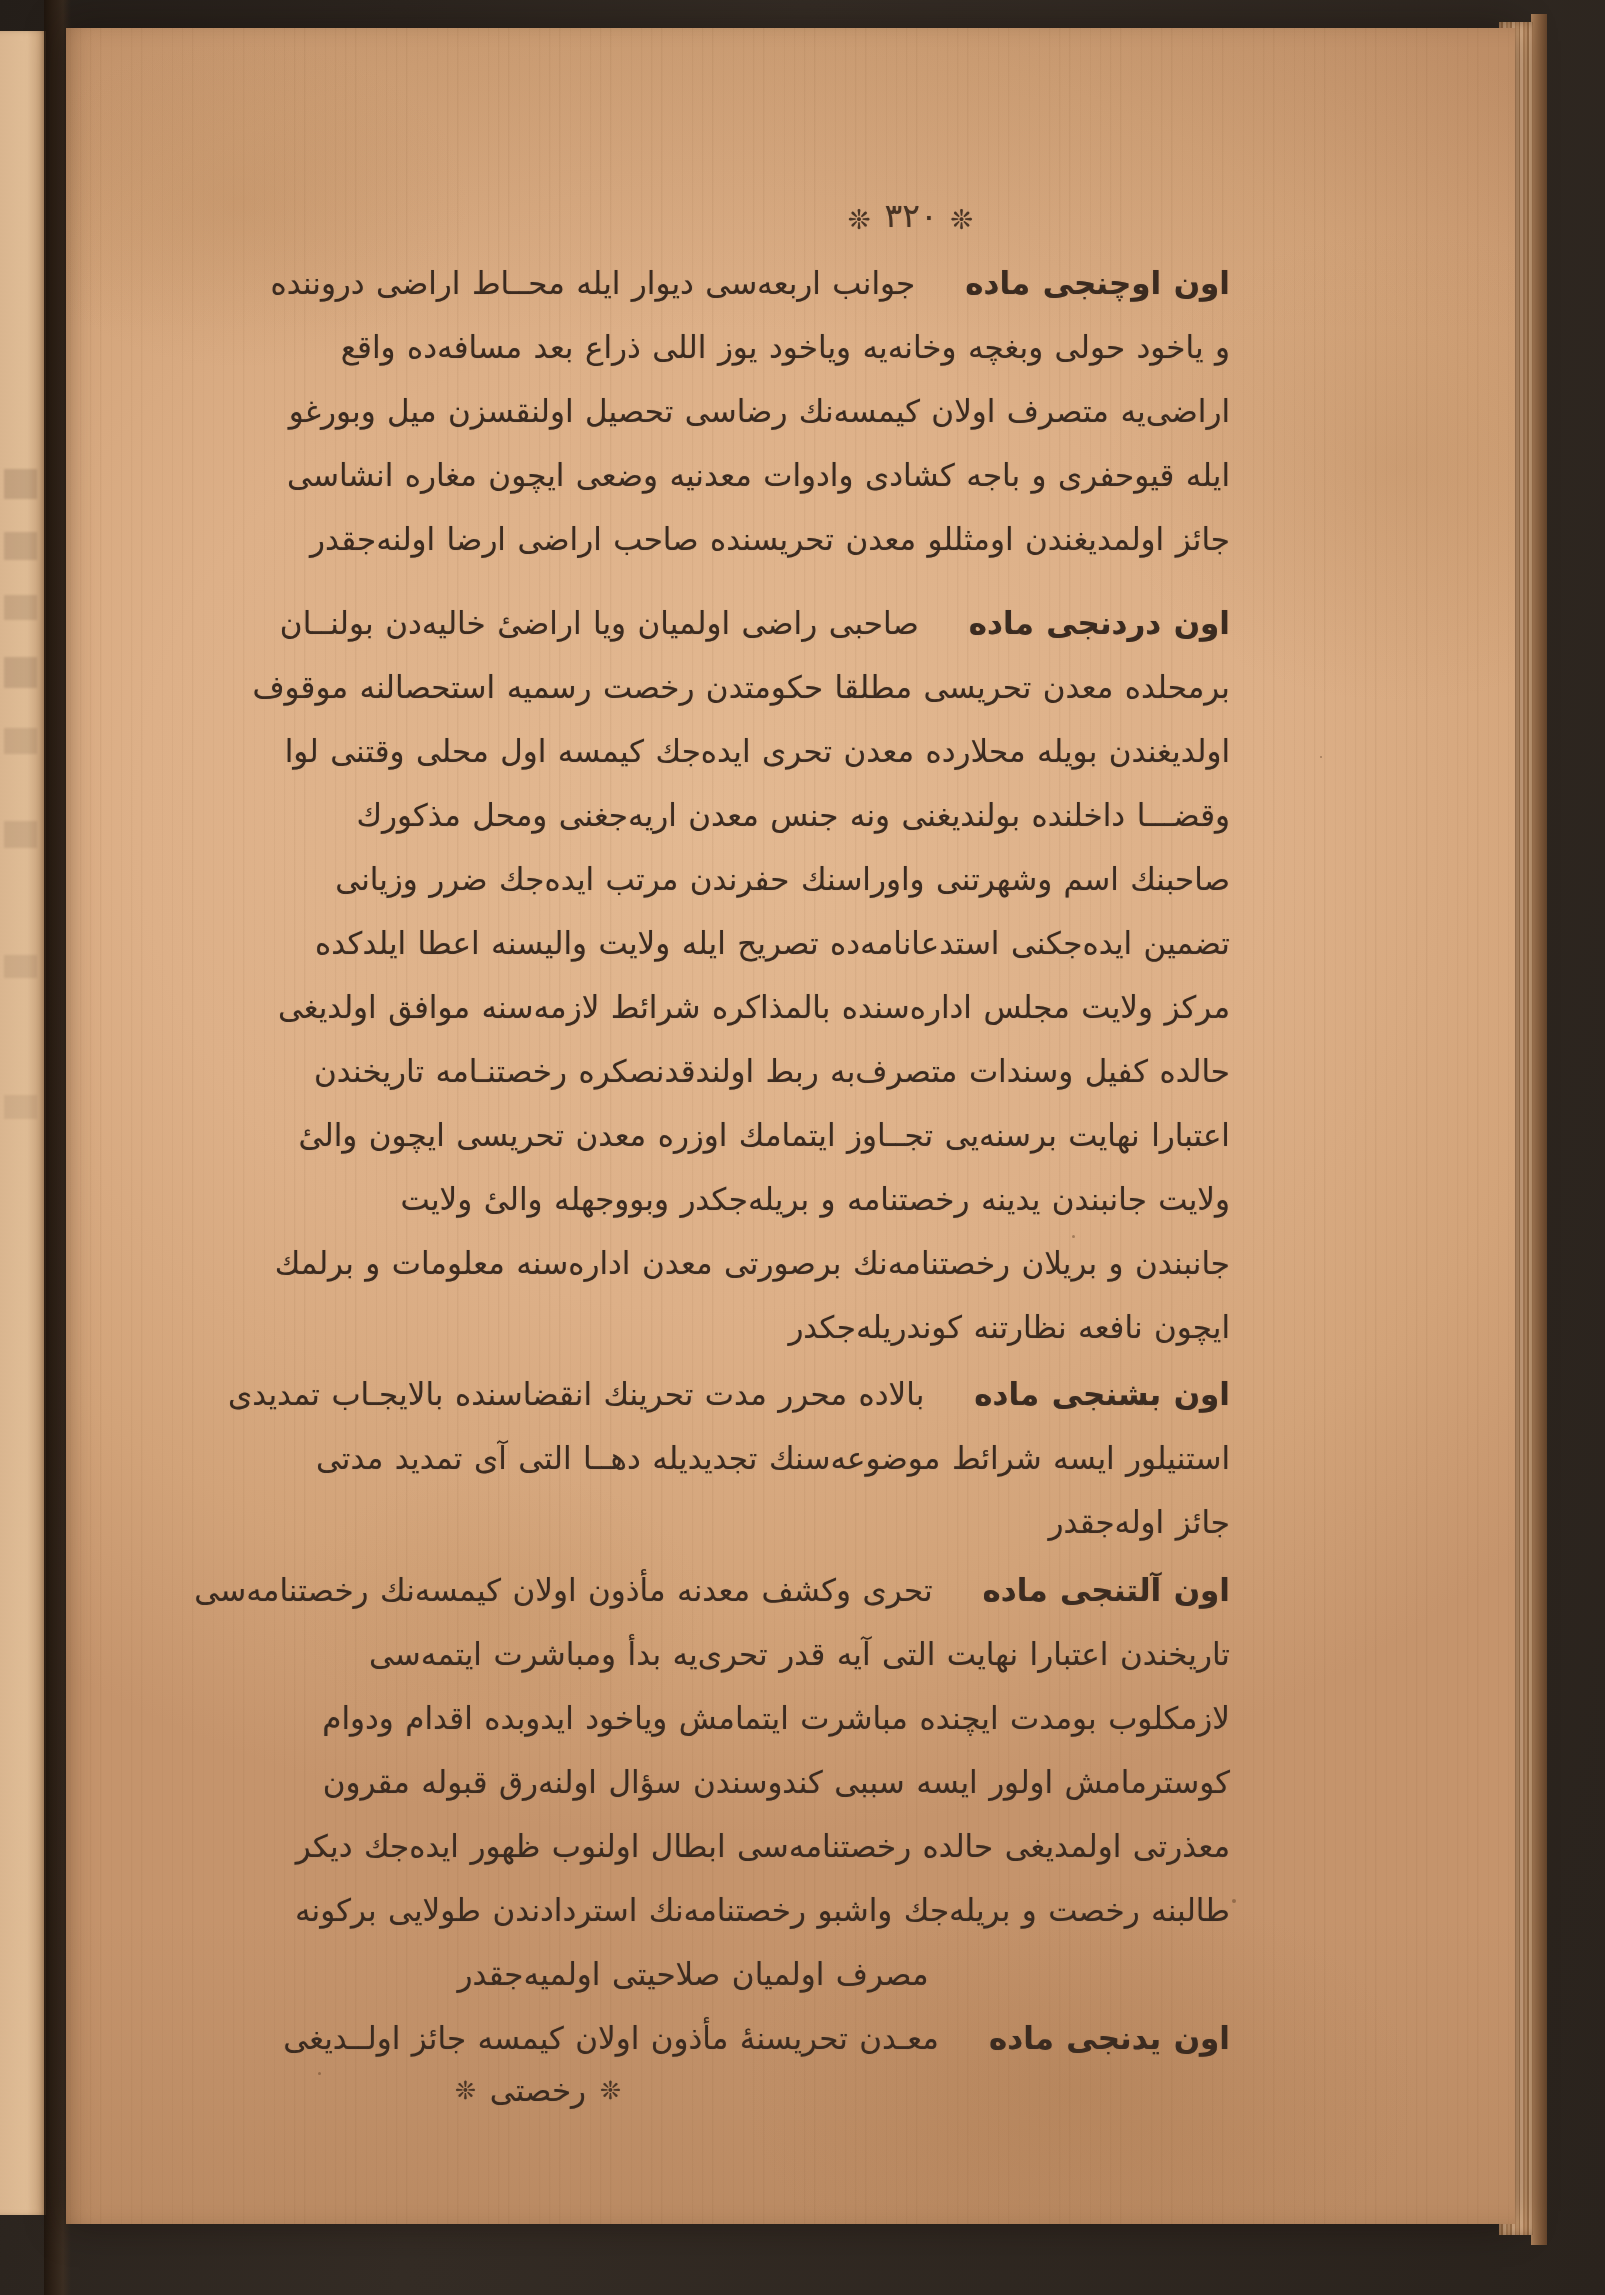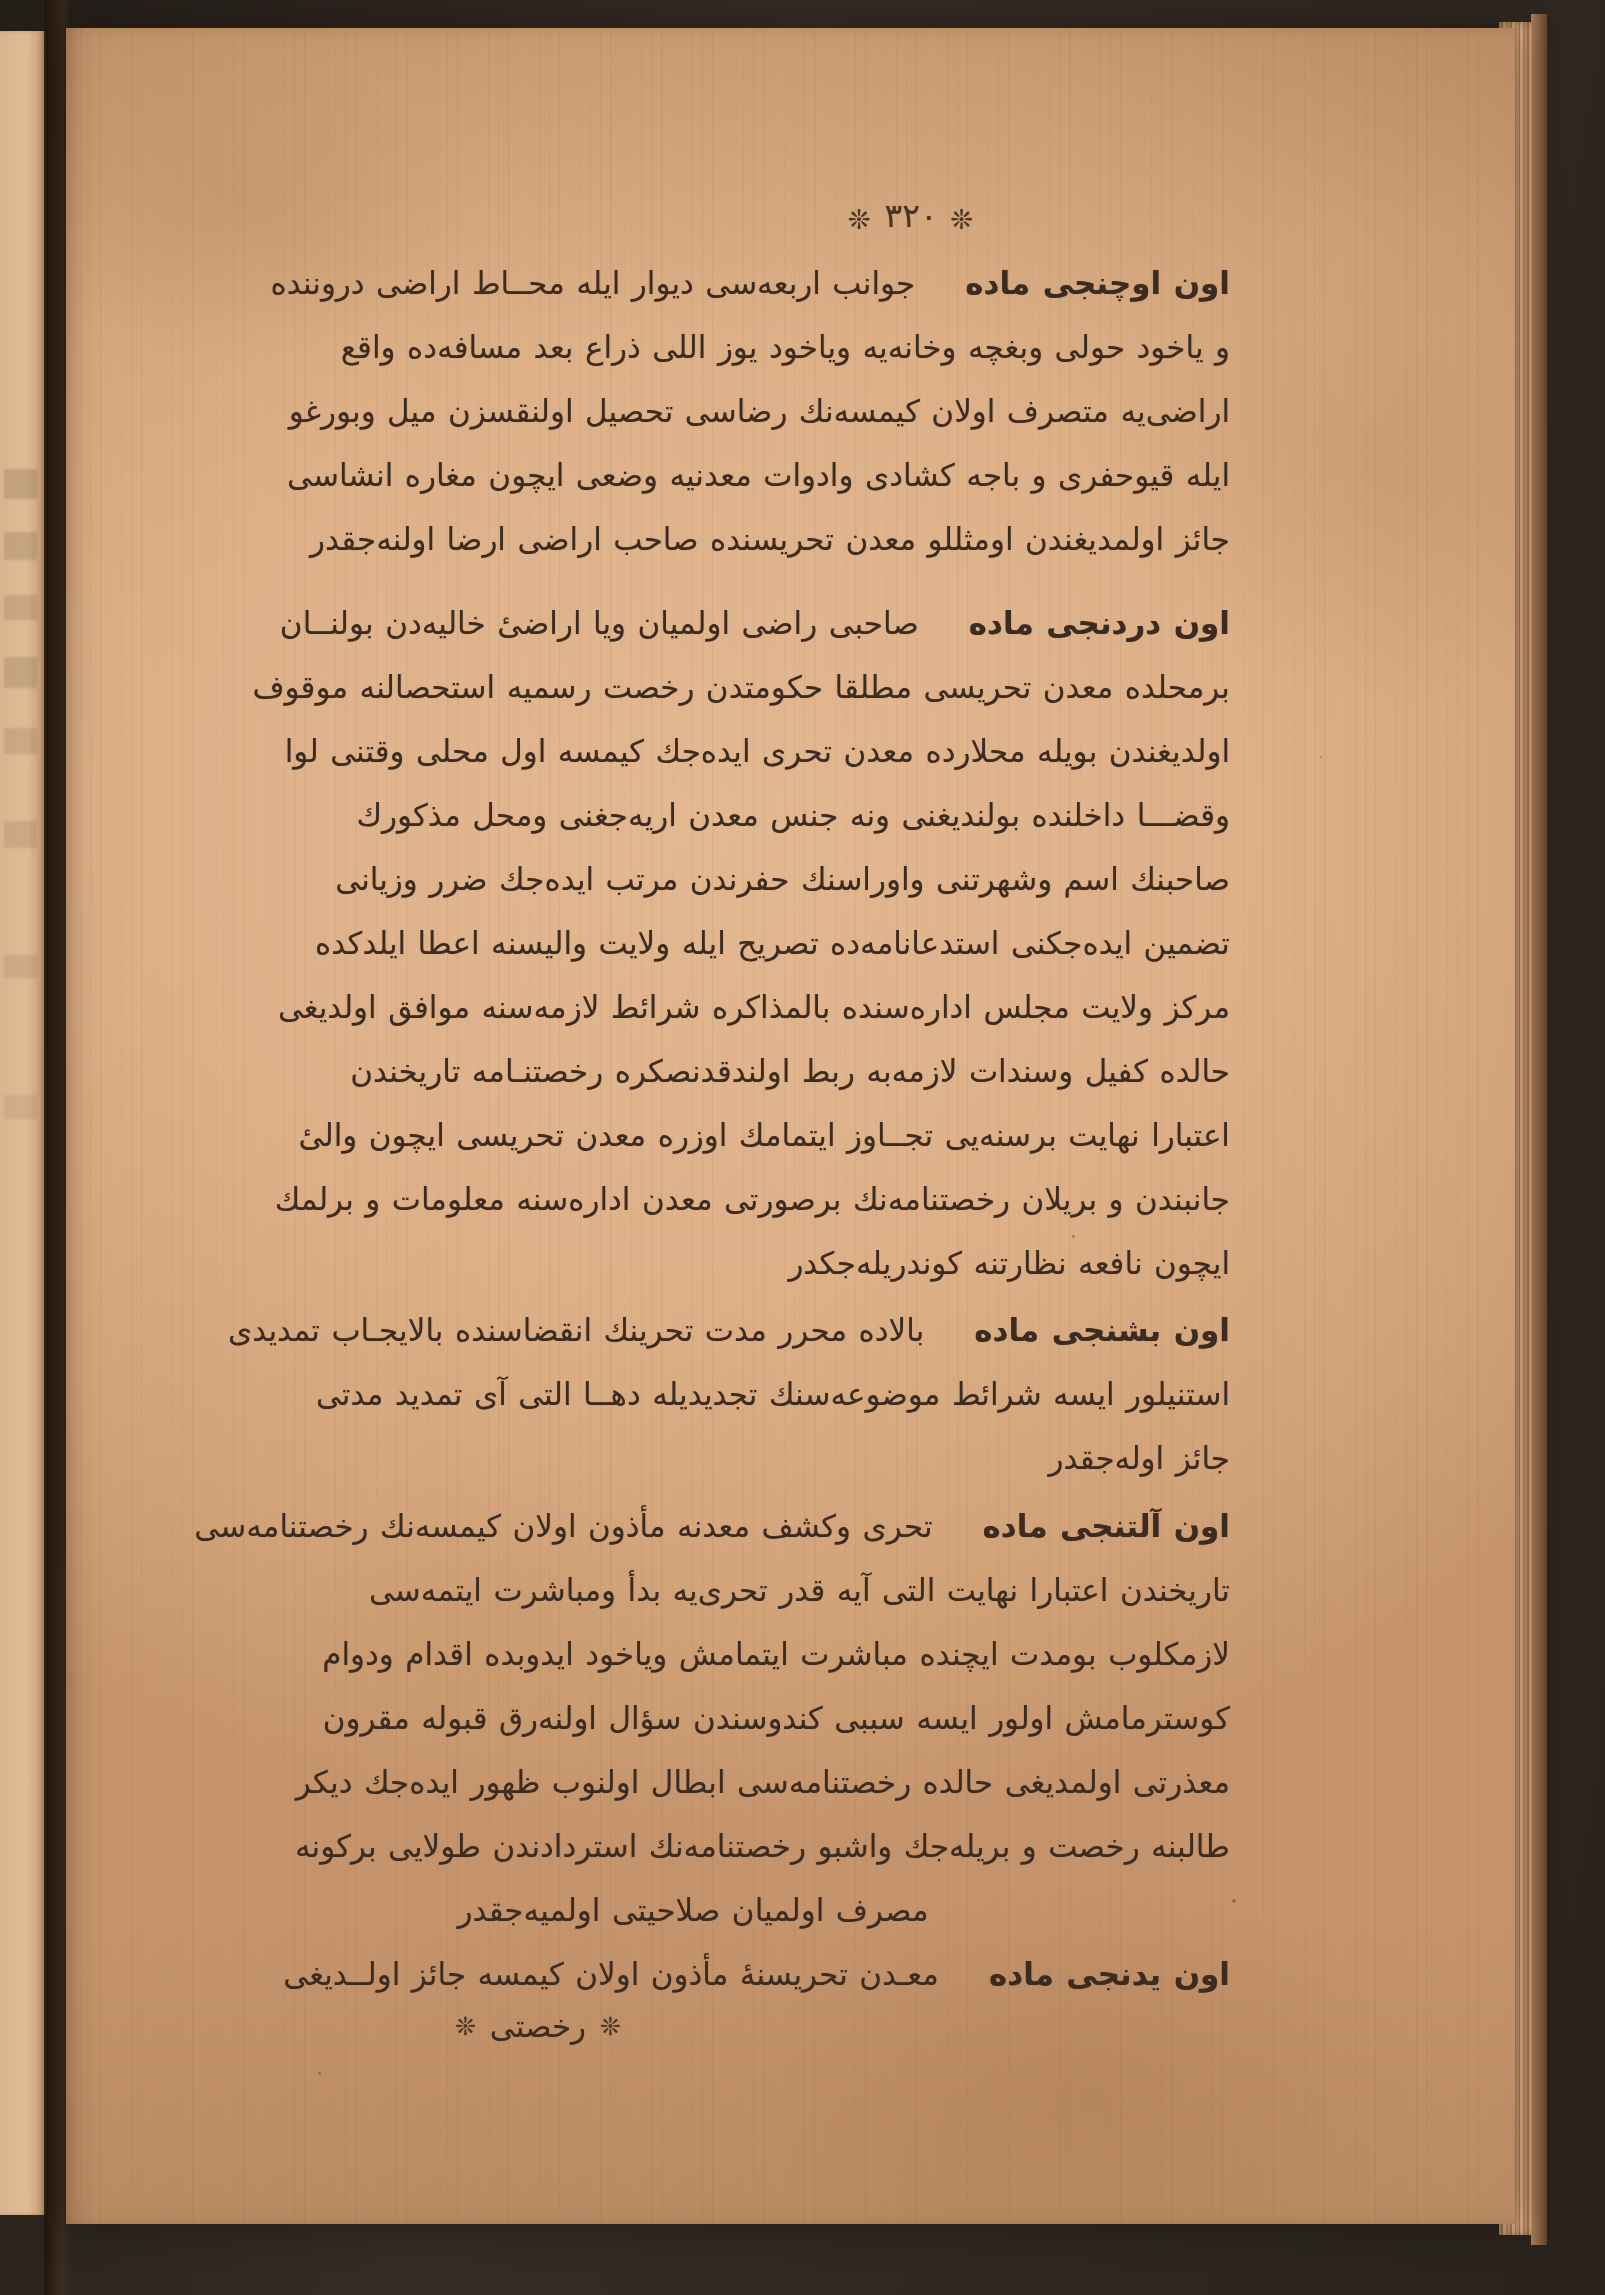--- a/index.html
+++ b/index.html
@@ -281,22 +281,23 @@
 
     <div class="para">
       <span class="art">اون دردنجی ماده</span><span class="art-gap"></span><span>صاحبی راضی اولمیان ویا اراضیٔ خالیه‌دن بولنــان</span>
     </div>
     <div class="para"><span>برمحلده معدن تحریسی مطلقا  حکومتدن رخصت رسمیه استحصالنه موقوف</span></div>
     <div class="para"><span>اولدیغندن بویله محلارده معدن  تحری ایده‌جك کیمسه اول محلی وقتنی لوا</span></div>
     <div class="para"><span>وقضـــا داخلنده بولندیغنی ونه جنس معدن اریه‌جغنی ومحل  مذکورك</span></div>
     <div class="para"><span>صاحبنك اسم وشهرتنی واوراسنك حفرندن مرتب ایده‌جك ضرر وزیانی</span></div>
     <div class="para"><span>تضمین ایده‌جکنی استدعانامه‌ده تصریح ایله ولایت والیسنه اعطا ایلدکده</span></div>
     <div class="para"><span>مرکز ولایت مجلس اداره‌سنده بالمذاکره شرائط لازمه‌سنه موافق اولدیغی</span></div>
-    <div class="para"><span>حالده کفیل وسندات لازمه‌به ربط اولندقدنصکره رخصتنـامه  تاریخندن</span></div>
+    <div class="para"><span>حالده کفیل وسندات متصرف‌به ربط اولندقدنصکره رخصتنـامه  تاریخندن</span></div>
     <div class="para"><span>اعتبارا نهایت برسنه‌یی  تجــاوز ایتمامك اوزره معدن  تحریسی ایچون والیٔ</span></div>
+    <div class="para"><span>ولایت جانبندن یدینه رخصتنامه و بریله‌جکدر  وبووجهله والیٔ ولایت</span></div>
     <div class="para"><span>جانبندن و بریلان رخصتنامه‌نك برصورتی معدن اداره‌سنه معلومات و برلمك</span></div>
     <div class="para" style="text-align-last:right;"><span>ایچون نافعه  نظارتنه کوندریله‌جکدر</span></div>
 
     <div class="gap-sm"></div>
 
     <div class="para">
       <span class="art">اون بشنجی ماده</span><span class="art-gap"></span><span>بالاده محرر مدت تحرینك انقضاسنده بالایجـاب تمدیدی</span>
     </div>
     <div class="para"><span>استنیلور ایسه شرائط  موضوعه‌سنك تجدیدیله دهــا التی آی تمدید مدتی</span></div>
     <div class="para" style="text-align-last:right;"><span>جائز اوله‌جقدر</span></div>

